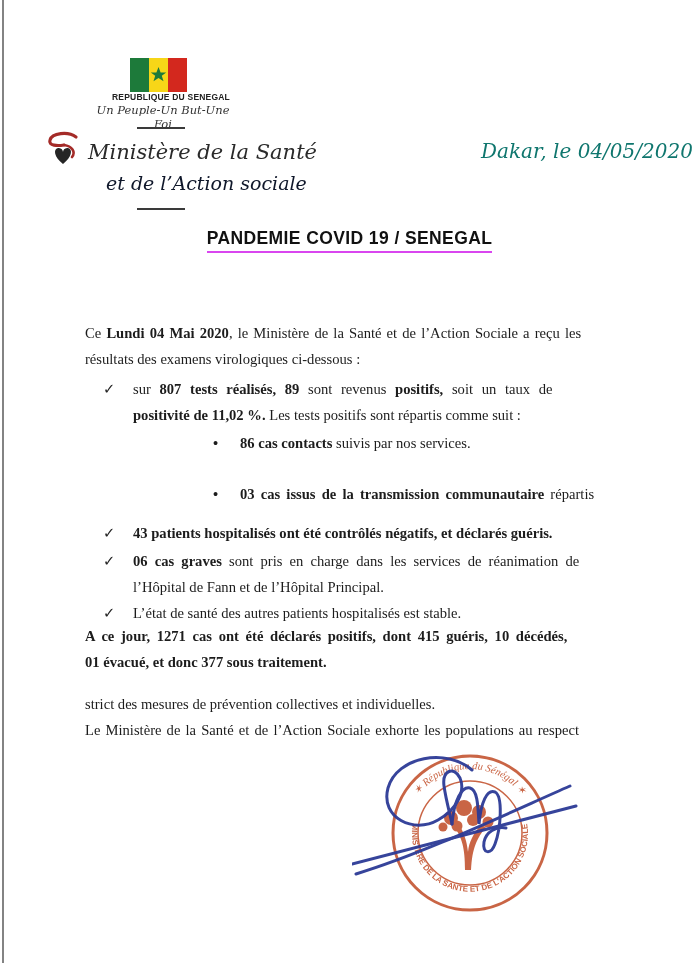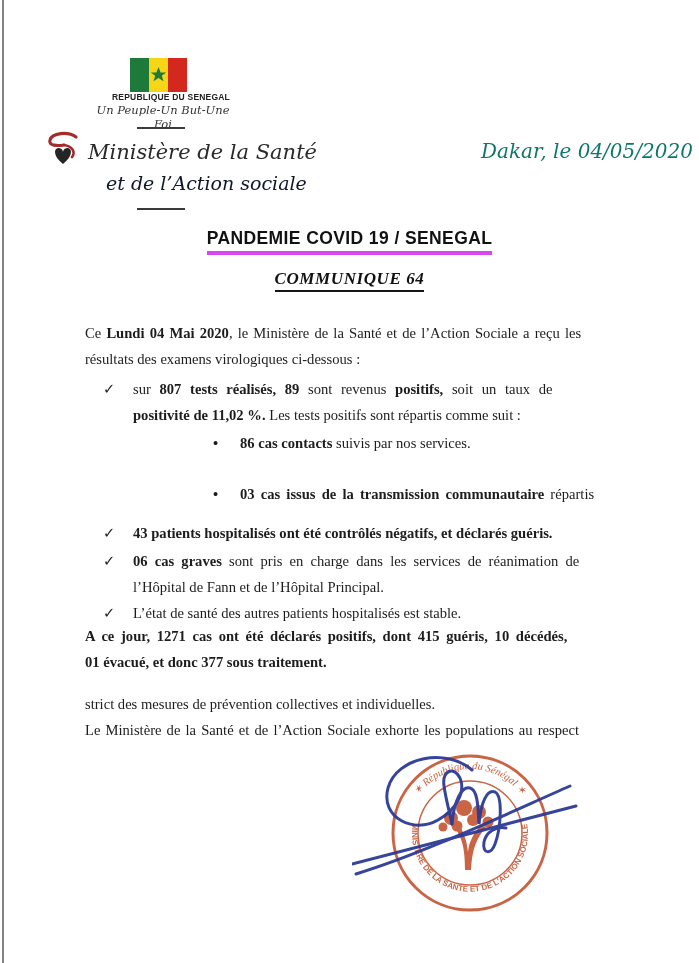--- a/index.html
+++ b/index.html
@@ -19,21 +19,21 @@
   .ministry-1{position:absolute;left:88px;top:140px;font-family:"DejaVu Serif",serif;
       font-style:italic;font-size:21px;color:#2a2a2a;}
   .ministry-2{position:absolute;left:106px;top:172px;font-family:"DejaVu Serif",serif;
       font-style:italic;font-size:19px;color:#0f172a;}
   .date-line{position:absolute;left:443px;top:139px;font-family:"DejaVu Serif",serif;
       font-style:italic;font-size:20px;color:#0f766e;margin-left:38px;}
 
   
   .title-wrap{position:absolute;left:0;top:228px;width:699px;text-align:center;}
   .title-main{display:inline-block;font-family:"Liberation Sans",sans-serif;font-weight:700;
-      font-size:17.5px;letter-spacing:.4px;color:#111;border-bottom:4px solid #d946ef;padding-bottom:2px;}
+      font-size:17.5px;letter-spacing:.4px;color:#111;border-bottom:2px solid #d946ef;padding-bottom:2px;}
   .sub-wrap{position:absolute;left:0;top:269px;width:699px;text-align:center;}
   .title-sub{display:inline-block;font-family:"Liberation Serif",serif;font-weight:700;font-style:italic;
       font-size:17px;letter-spacing:.6px;color:#111;border-bottom:2px solid #151515;padding-bottom:1px;}
 
   
   .body-text{position:absolute;left:85px;top:320px;width:545px;font-size:14.6px;line-height:26px;}
   .line{white-space:nowrap;}
   .para{position:relative;}
   .check{padding-left:48px;}
   .bullet{padding-left:155px;}
@@ -71,23 +71,20 @@
   </svg>
   <div class="ministry-1">Ministère de la Santé</div>
   <div class="ministry-2">et de l’Action sociale</div>
 
   <div class="divider div2"></div>
 
   <div class="date-line">Dakar, le 04/05/2020</div>
 
   <div class="title-wrap">
     <span class="title-main">PANDEMIE COVID 19 / SENEGAL</span>
-  </div>
-  <div class="sub-wrap">
-    <span class="title-sub">COMMUNIQUE 64</span>
   </div>
 
   <div class="body-text">
 
     <div class="para">
       <div class="line" style="word-spacing:1.5px"><span>Ce </span><b>Lundi 04 Mai 2020</b><span>, le Ministère de la Santé et de l’Action Sociale a reçu les</span></div>
       <div class="line"><span>résultats des examens virologiques ci-dessous :</span></div>
     </div>
 
     <div class="para check" style="margin-top:4px">

